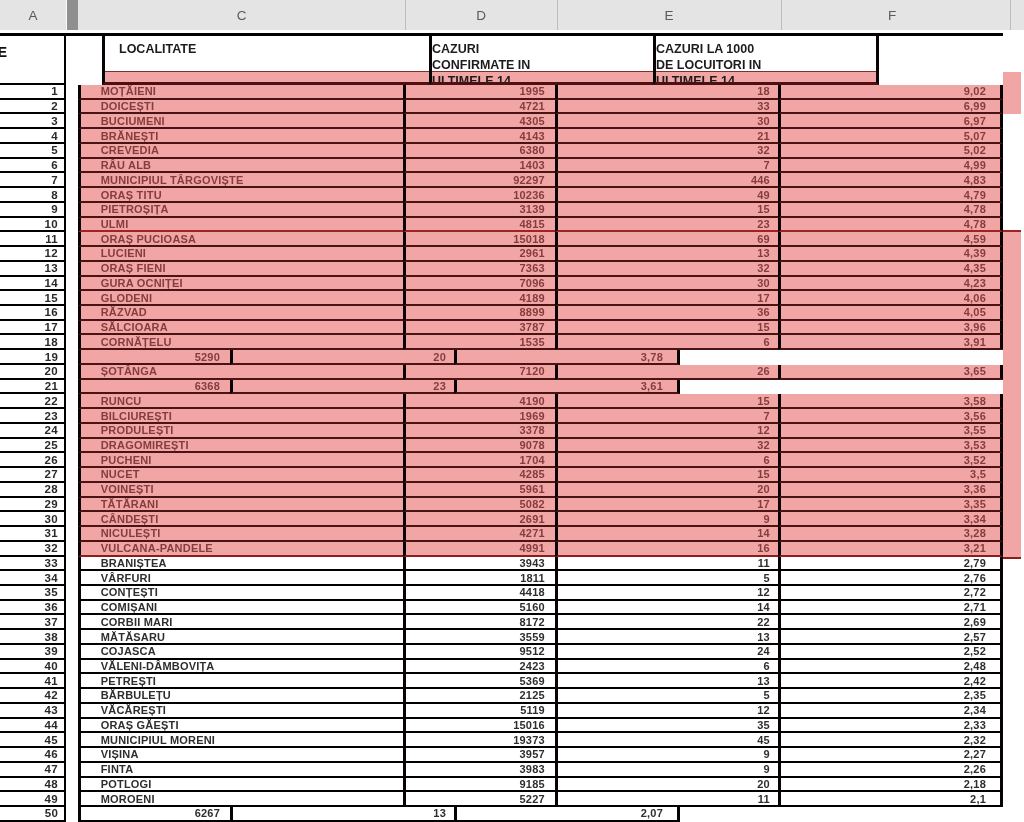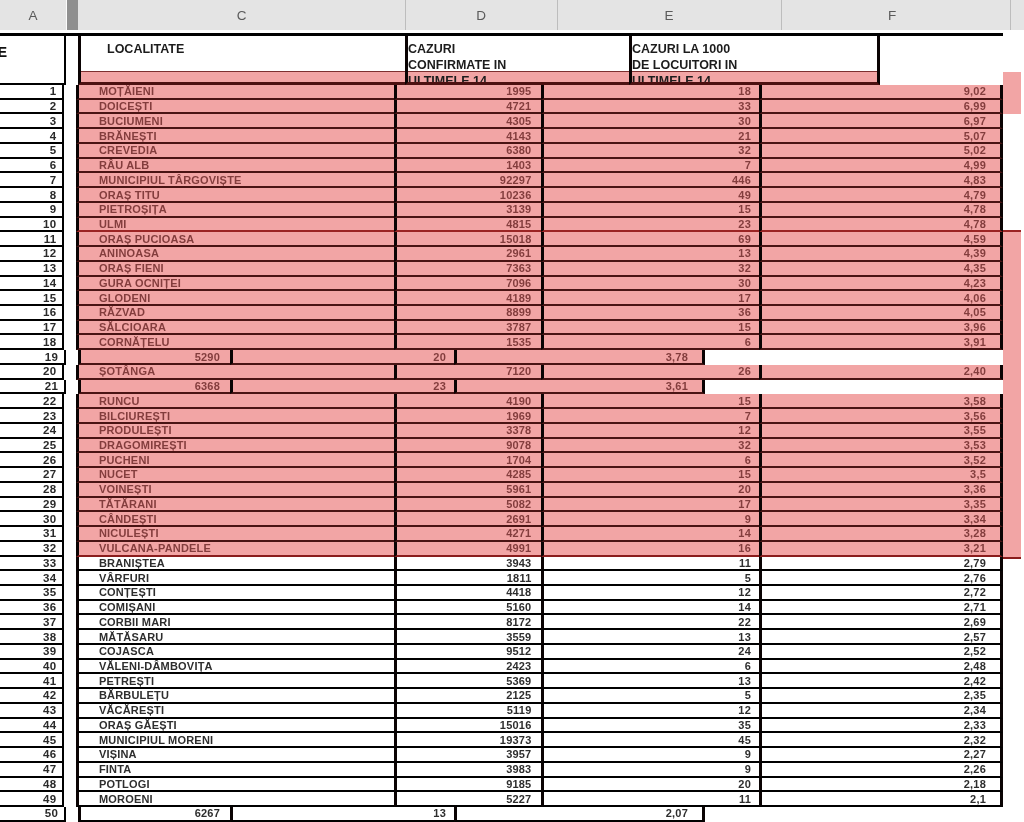--- a/index.html
+++ b/index.html
@@ -21,28 +21,28 @@
   .grid { position: absolute; top: 33px; left: 0; width: 1024px; }
   .row { display: flex; width: 1003px; }
 
   .c-num  { width: 66px;  background: #fff; border-right: 2px solid #000; border-bottom: 2px solid #000;
             text-align: right; padding-right: 6px; color: #2a2a2a; font-weight: 700; font-size: 11.5px;
             display: flex; align-items: center; justify-content: flex-end; position: relative; }
   .c-gap  { width: 12px; background: #fff; }
   .c-loc  { width: 327px; border-left: 3px solid #0a0303; padding-left: 20px; display: flex; align-items: center; }
   .c-pop  { width: 152px; border-left: 3px solid #0a0303; padding-right: 10px; justify-content: flex-end; display: flex; align-items: center; text-align: center; }
   .c-caz  { width: 224px; border-left: 3px solid #0a0303; padding-right: 8px;  justify-content: flex-end; display: flex; align-items: center; }
-  .c-rata { width: 251px; border-left: 3px solid #0a0303; border-right: 3px solid #0a0303; padding-right: 14px; justify-content: flex-end; display: flex; align-items: center; }
+  .c-rata { width: 226px; border-left: 3px solid #0a0303; border-right: 3px solid #0a0303; padding-right: 14px; justify-content: flex-end; display: flex; align-items: center; }
 
   
   .row.header { height: 52px; border-top: 3px solid #000; }
   .row.header .hcell { background: linear-gradient(to bottom, #ffffff 35px, #7d3030 35px, #7d3030 36.5px, #f2a5a5 36.5px);
                        border-bottom: 3px solid #4d1111; color: #1c1c1c; font-weight: 700; font-size: 12.5px;
                        line-height: 16px; padding-top: 5px; overflow: hidden; display: block; }
-  .row.header .c-loc.hcell { padding-left: 26px; }
+  .row.header .c-loc.hcell { padding-left: 14px; margin-left: 24px; }
   .row.header .c-pop.hcell { padding-left: 14px; text-align: left; }
   .row.header .c-caz.hcell, .row.header .c-rata.hcell { text-align: left; }
   .row.header .c-num { border-bottom: 2px solid #000; }
   .frag { position: absolute; left: 0; top: 8px; width: 7px; height: 16px; overflow: hidden; }
   .frag span { display: inline-block; margin-left: -7px; font-weight: 700; font-size: 14px; color: #111; }
 
   
   .row.data { height: 14.74px; font-weight: 700; font-size: 11px; letter-spacing: 0.2px; }
   .row.data .cell { background: #fff; color: #2e2e2e; border-bottom: 2px solid #000; white-space: nowrap; }
   .row.data.hl .cell { background: #f2a5a5; color: #833d3d; border-bottom: 2px solid #4a1414; }
@@ -168,21 +168,21 @@
       <div class="c-num">11</div>
       <div class="c-gap"></div>
       <div class="c-loc cell">ORAȘ PUCIOASA</div>
       <div class="c-pop cell">15018</div>
       <div class="c-caz cell">69</div>
       <div class="c-rata cell">4,59</div>
     </div>
         <div class="row data hl">
       <div class="c-num">12</div>
       <div class="c-gap"></div>
-      <div class="c-loc cell">ANINOASA</div>
+      <div class="c-loc cell">LUCIENI</div>
       <div class="c-pop cell">2961</div>
       <div class="c-caz cell">13</div>
       <div class="c-rata cell">4,39</div>
     </div>
         <div class="row data hl">
       <div class="c-num">13</div>
       <div class="c-gap"></div>
       <div class="c-loc cell">ORAȘ FIENI</div>
       <div class="c-pop cell">7363</div>
       <div class="c-caz cell">32</div>
@@ -234,21 +234,21 @@
       <div class="c-pop cell">5290</div>
       <div class="c-caz cell">20</div>
       <div class="c-rata cell">3,78</div>
     </div>
         <div class="row data hl">
       <div class="c-num">20</div>
       <div class="c-gap"></div>
       <div class="c-loc cell">ȘOTÂNGA</div>
       <div class="c-pop cell">7120</div>
       <div class="c-caz cell">26</div>
-      <div class="c-rata cell">2,40</div>
+      <div class="c-rata cell">3,65</div>
     </div>
         <div class="row data hl">
       <div class="c-num">21</div>
       <div class="c-gap"></div>
       <div class="c-pop cell">6368</div>
       <div class="c-caz cell">23</div>
       <div class="c-rata cell">3,61</div>
     </div>
         <div class="row data hl">
       <div class="c-num">22</div>

